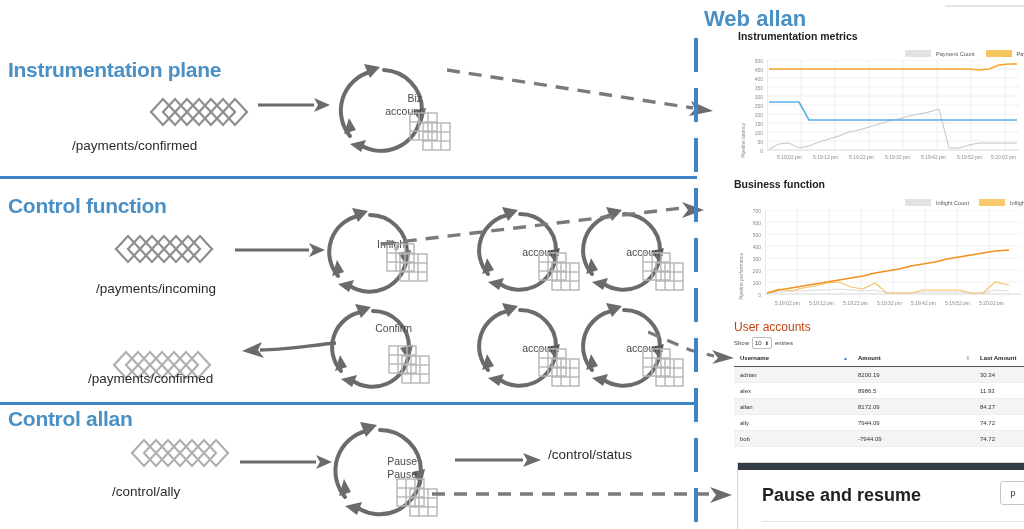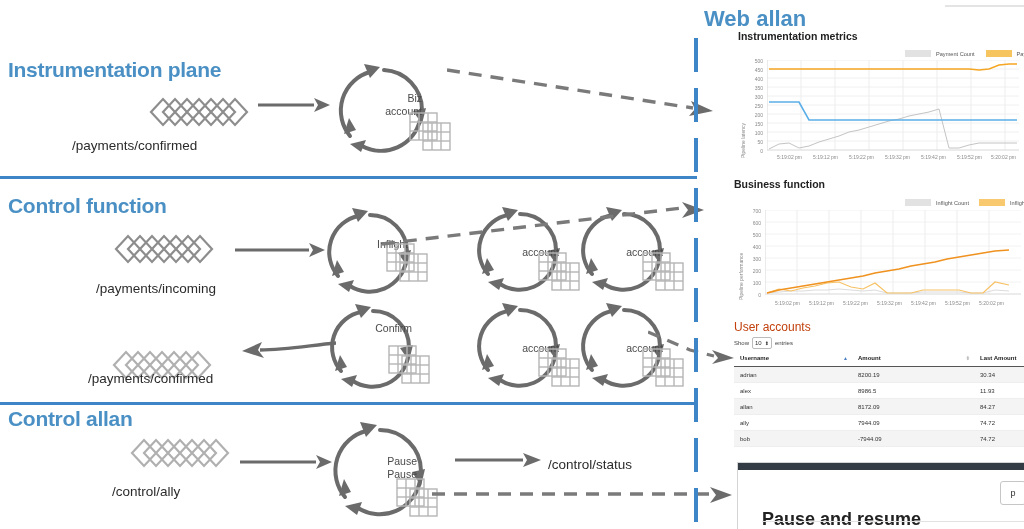--- a/index.html
+++ b/index.html
@@ -39,21 +39,21 @@
            display:inline-flex;align-items:center;gap:3px;height:10px;color:#333;}
   table.acct{position:absolute;border-collapse:collapse;font-size:6px;color:#333;}
   table.acct th{font-size:6px;font-weight:bold;color:#222;text-align:left;padding:4px 4px 5px 6px;
                 border-bottom:1.6px solid #555;white-space:nowrap;}
   table.acct td{padding:4.5px 4px 4.5px 6px;border-bottom:1px solid #eee;white-space:nowrap;}
   table.acct tbody tr:nth-child(odd){background:#f4f4f4;}
   table.acct tbody tr:nth-child(even){background:#fff;}
 
   .pauseboard{position:absolute;background:#fff;border:1px solid #d4d4d4;}
   .pausebar{height:7px;background:#333b45;}
-  .pausehd{font-size:18px;font-weight:bold;color:#222;white-space:nowrap;margin-top:24px;}
+  .pausehd{font-size:18px;font-weight:bold;color:#222;white-space:nowrap;}
   .pausebtn{position:absolute;border:1px solid #c6c6c6;border-radius:3px;background:#fff;
             font-size:9px;color:#333;display:flex;align-items:center;justify-content:center;}
   .pauserule{position:absolute;height:1px;background:#e2e2e2;}
   .topbar-stub{position:absolute;height:2px;background:#e4e4e4;}
 </style>
 </head>
 <body>
 
 <div class="abs plane-title" style="left:8px;top:58px;">Instrumentation plane</div>
 
@@ -427,21 +427,21 @@
     </g>
   </svg>
 </div>
 
 <div class="abs arrow" style="left:455px;top:450px;width:86px;height:20px;">
   <svg width="86" height="20" viewBox="0 0 86 20">
     <line x1="0" y1="10" x2="68" y2="10" stroke="#6b6b6b" stroke-width="3"></line>
     <path d="M68 3 L86 10 L68 17 L72 10 Z" fill="#6b6b6b"></path>
   </svg>
 </div>
-<div class="abs path-label" style="left:548px;top:457px;">/control/status</div>
+<div class="abs path-label" style="left:548px;top:447px;">/control/status</div>
 
 <div class="abs dashline" style="left:432px;top:482px;width:300px;height:26px;">
   <svg width="300" height="26" viewBox="0 0 300 26">
     <line x1="0" y1="12" x2="278" y2="12" stroke="#7a7a7a" stroke-width="3.4" stroke-dasharray="13 9"></line>
     <path d="M278 5 L300 13 L278 21 L284 13 Z" fill="#6b6b6b"></path>
   </svg>
 </div>
 
 <div class="abs bluedash" style="left:691px;top:38px;width:10px;height:491px;">
   <svg width="10" height="491" viewBox="0 0 10 491">

